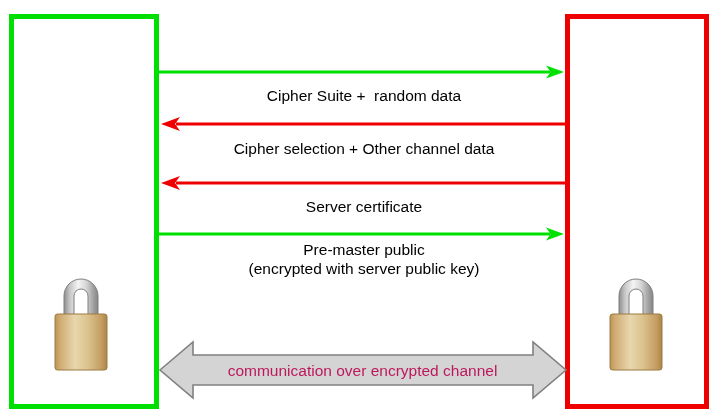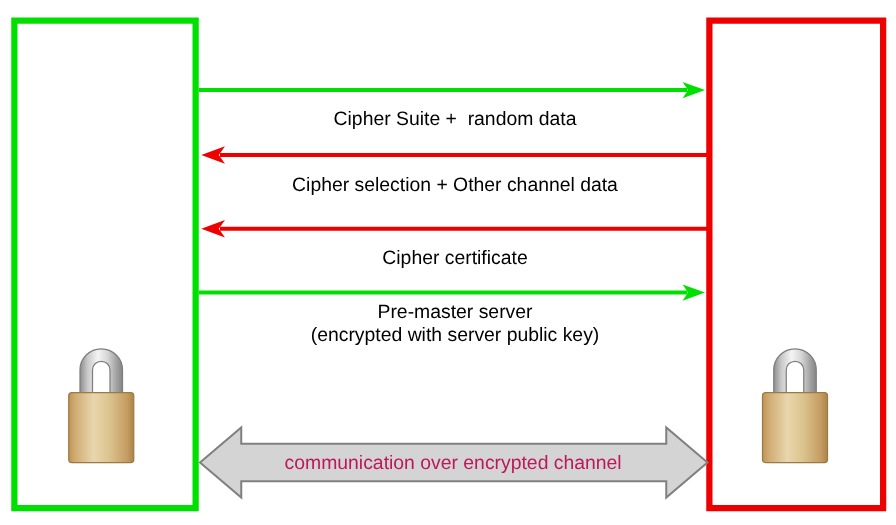--- a/index.html
+++ b/index.html
@@ -133,21 +133,21 @@
     <g>
       <path d="M 619,318 L 619,296 A 17,17 0 0 1 653,296 L 653,318 L 643,318 L 643,296 A 7,7 0 0 0 629,296 L 629,318 Z" fill="url(#shackleGrad2)" stroke="#7e7e7e" stroke-width="1"></path>
       <rect x="610" y="314" width="52" height="56" rx="2.5" ry="2.5" fill="url(#lockBodyGrad2)" stroke="#9c7a43" stroke-width="1"></rect>
     </g>
   </svg>
 
   <div class="msg-label" id="label-cipher-suite">Cipher Suite +  random data</div>
 
   <div class="msg-label" id="label-cipher-selection">Cipher selection + Other channel data</div>
 
-  <div class="msg-label" id="label-server-certificate">Cipher certificate</div>
+  <div class="msg-label" id="label-server-certificate">Server certificate</div>
 
-  <div class="msg-label" id="label-premaster-line1">Pre-master server</div>
+  <div class="msg-label" id="label-premaster-line1">Pre-master public</div>
 
   <div class="msg-label" id="label-premaster-line2">(encrypted with server public key)</div>
 
   <div id="label-encrypted-channel">communication over encrypted channel</div>
 
 </div>
 
 </body></html>

